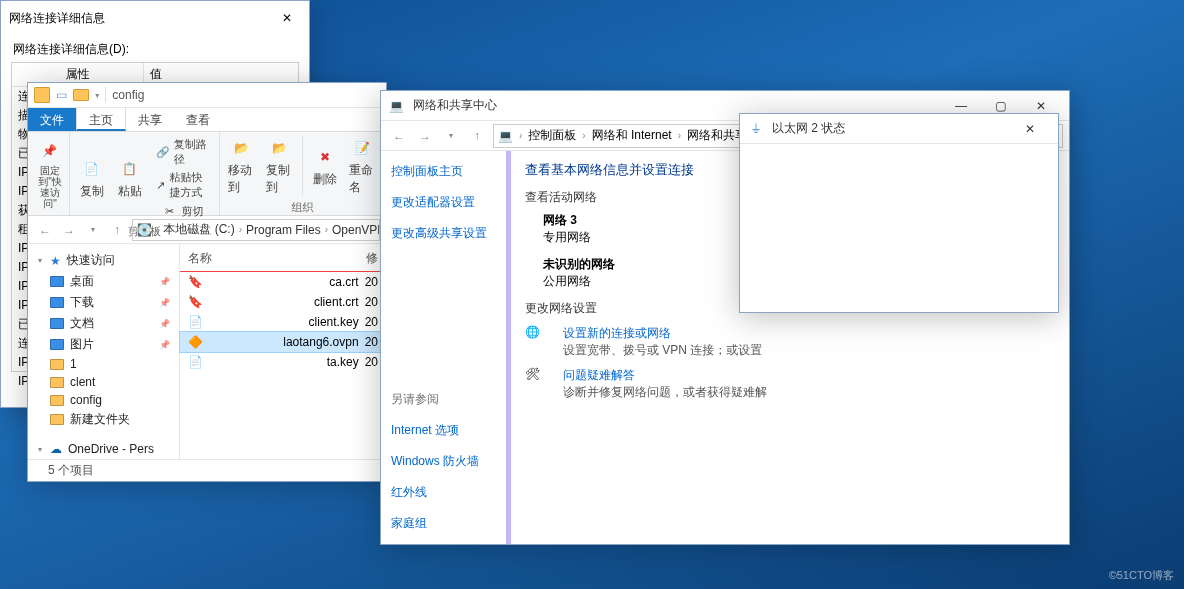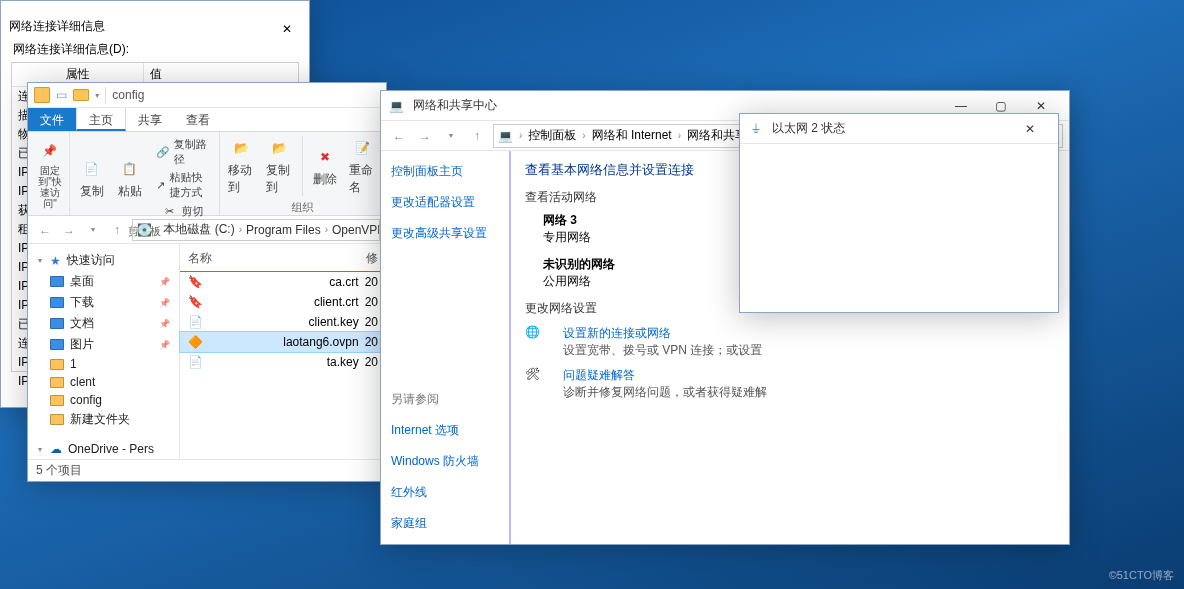--- a/index.html
+++ b/index.html
@@ -44,51 +44,51 @@
 .navitem.root { padding-left: 6px; }
 .navitem.root::before { content: "▾"; font-size: 8px; color: #888; margin-right: 2px; }
 .navitem.pinned::after { content: "📌"; font-size: 9px; margin-left: auto; opacity: .6; }
 #explorer .main { flex: 1; padding: 2px 0; }
 #explorer .main .hdr { display: flex; padding: 4px 8px; color: #555; border-bottom: 1px solid #ef4444; }
 #explorer .main .hdr .c1 { flex: 1; }
 .filerow { display: flex; align-items: center; gap: 6px; padding: 2px 8px; }
 .filerow.sel { background: #cce8ff; outline: 1px solid #99d1ff; }
 .filerow .fi { width: 16px; height: 16px; display: flex; align-items: center; justify-content: center; }
 .filerow .fn { flex: 1; text-align: right; }
-#explorer .status { height: 22px; border-top: 1px solid #e6e6e6; padding: 2px 8px; color: #555; display: flex; align-items: center; }
+#explorer .status { height: 22px; border-top: 1px solid #e6e6e6; padding: 2px 20px; color: #555; display: flex; align-items: center; }
 
 
 #netcenter { left: 380px; top: 90px; width: 690px; height: 455px; }
 #netcenter .addrbar { height: 30px; display: flex; align-items: center; padding: 2px 6px; gap: 4px; border-bottom: 1px solid #e6e6e6; }
 #netcenter .addrbar .nav { display: flex; gap: 2px; }
 #netcenter .addrbar .nav div { width: 24px; height: 24px; display: flex; align-items: center; justify-content: center; color: #888; }
 #netcenter .addrbar .path { flex: 1; border: 1px solid #ccc; height: 24px; display: flex; align-items: center; padding: 0 4px; gap: 6px; }
 #netcenter .addrbar .path .sep { color: #888; font-size: 10px; }
 #netcenter .addrbar .search { width: 160px; border: 1px solid #ccc; height: 24px; padding: 0 6px; color: #888; display: flex; align-items: center; }
 #netcenter .body { display: flex; height: calc(100% - 30px - 30px); }
-#netcenter .side { width: 130px; padding: 12px 10px; display: flex; flex-direction: column; gap: 14px; border-right: 2px solid #c4b5fd; }
+#netcenter .side { width: 130px; padding: 12px 10px; display: flex; flex-direction: column; gap: 14px; border-right: 5px solid #c4b5fd; }
 #netcenter .side a { color: #0066cc; text-decoration: none; }
 #netcenter .side .seealso { margin-top: auto; color: #777; }
 #netcenter .content { flex: 1; padding: 10px 14px; }
 #netcenter .content h2 { font-size: 13px; color: #003a8f; font-weight: 400; margin-bottom: 10px; }
 #netcenter .content .section { font-size: 12px; color: #333; margin: 6px 0; }
 #netcenter .content .netblock { margin: 6px 0 10px 18px; }
 #netcenter .content .netblock .nn { font-weight: bold; }
 #netcenter .content .task { display: flex; gap: 10px; margin: 8px 0; }
 #netcenter .content .task .ti { width: 28px; height: 28px; flex-shrink: 0; }
 #netcenter .content .task a { color: #0066cc; text-decoration: none; }
 #netcenter .content .task .td { color: #555; }
 
 
 #ethstatus { left: 739px; top: 113px; width: 320px; height: 200px; }
 #ethstatus .win-title { background: #fff; }
 
 
 #details { left: 749px; top: 140px; width: 310px; height: 408px; background: #fff; border: 1px solid #8aa4c3; box-shadow: 0 6px 30px rgba(0,0,0,.25); }
-#details .dtitle { height: 28px; display: flex; padding: 17px 8px; }
+#details .dtitle { height: 28px; display: flex; align-items: center; padding: 17px 8px; }
 #details .dtitle span { flex: 1; }
 #details .dtitle .close { width: 28px; height: 22px; display: flex; align-items: center; justify-content: center; }
 #details .dprompt { padding: 6px 12px 2px; }
 #details .list { margin: 2px 10px; border: 1px solid #d0d0d0; height: 310px; }
 #details .list .lh { display: flex; background: #fff; border-bottom: 1px solid #e4e4e4; }
 #details .list .lh div { padding: 3px 6px; }
 #details .list .lh .c1 { width: 132px; border-right: 1px solid #e4e4e4; text-align: center; }
 #details .list .lr { display: flex; }
 #details .list .lr div { padding: 1px 6px; white-space: nowrap; overflow: hidden; }
 #details .list .lr .c1 { width: 132px; }

